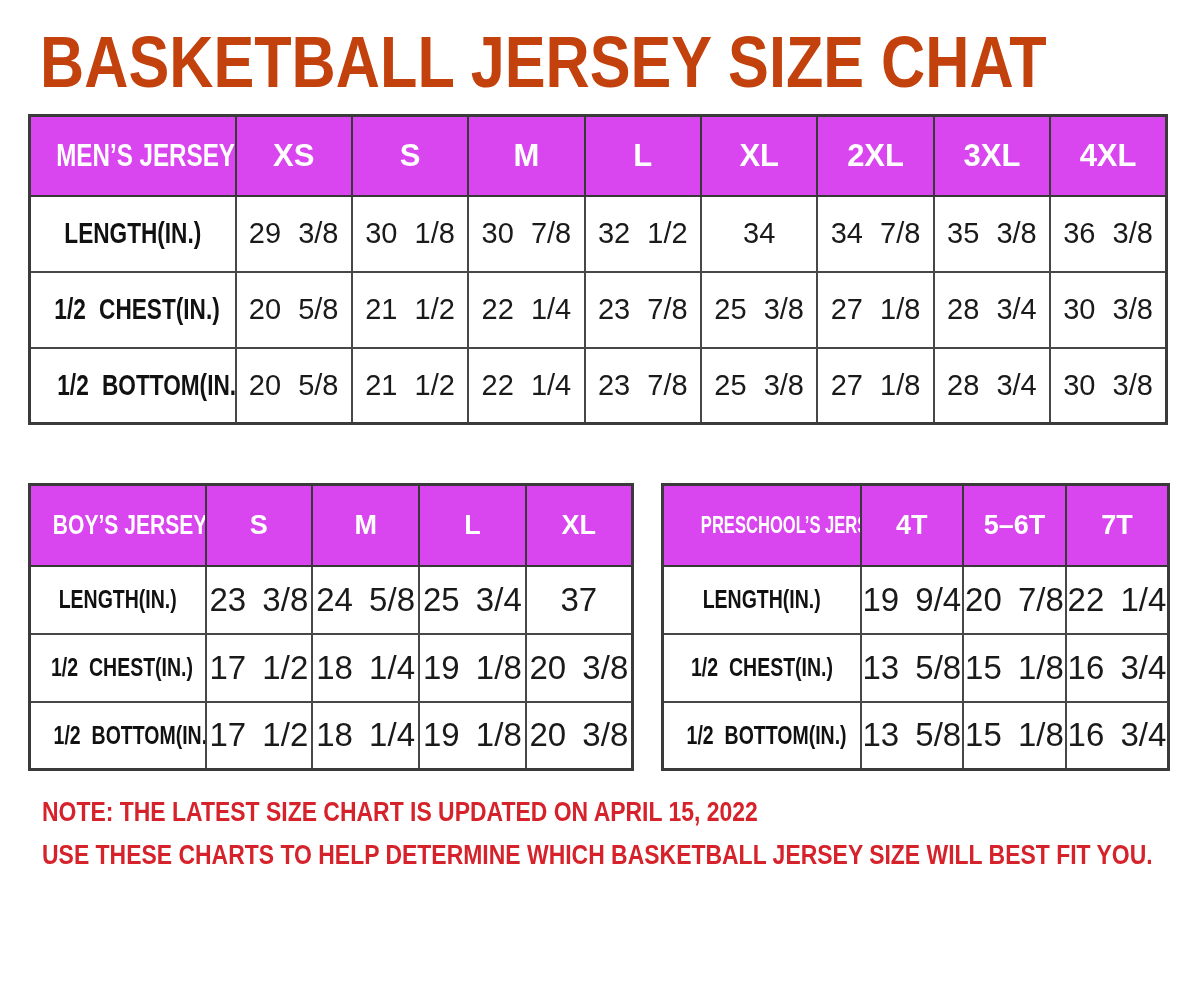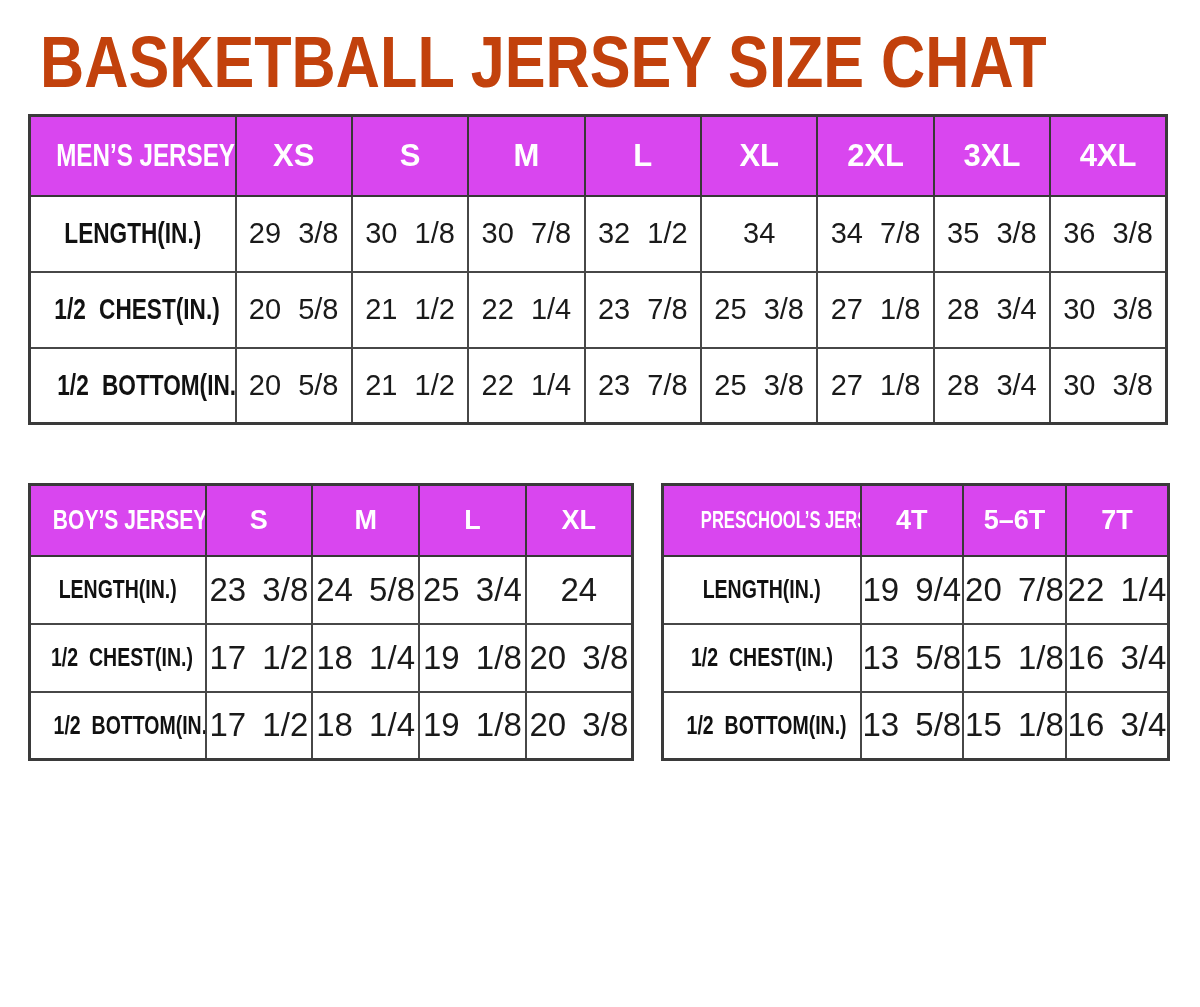--- a/index.html
+++ b/index.html
@@ -38,21 +38,21 @@
   .mens { width:1140px; margin:16px 0 0 28px; }
   .mens thead tr { height:80px; }
   .mens tbody tr { height:76px; }
   .mens th:first-child, .mens td:first-child { width:206px; }
   .mens thead th { font-size:31px; }
   .mens td.rowlabel { font-size:29px; }
   .mens td { font-size:29px; word-spacing:9px; }
 
   
   .lower { display:flex; gap:27px; margin:58px 0 0 28px; }
-  .lower thead tr { height:71px; }
+  .lower thead tr { height:81px; }
   .lower tbody tr { height:68px; }
   .lower thead th { font-size:27px; }
   .lower td.rowlabel { font-size:25px; }
   .lower td { font-size:33px; word-spacing:7px; }
   .boys { width:606px; }
   .boys th:first-child, .boys td:first-child { width:176px; }
   .pre  { width:509px; }
   .pre th:first-child, .pre td:first-child { width:198px; }
   .pre thead th:first-child { font-size:23px; }
   .pre thead th:first-child > span { transform:scaleX(0.72); }
@@ -134,21 +134,21 @@
             <th><span>L</span></th>
             <th><span>XL</span></th>
           </tr>
         </thead>
       <tbody>
           <tr>
             <td class="rowlabel"><span>LENGTH(IN.)</span></td>
             <td><span>23 3/8</span></td>
             <td><span>24 5/8</span></td>
             <td><span>25 3/4</span></td>
-            <td><span>24</span></td>
+            <td><span>37</span></td>
           </tr>
           <tr>
             <td class="rowlabel"><span>1/2 CHEST(IN.)</span></td>
             <td><span>17 1/2</span></td>
             <td><span>18 1/4</span></td>
             <td><span>19 1/8</span></td>
             <td><span>20 3/8</span></td>
           </tr>
           <tr>
             <td class="rowlabel"><span>1/2 BOTTOM(IN.)</span></td>
@@ -185,14 +185,22 @@
           <tr>
             <td class="rowlabel"><span>1/2 BOTTOM(IN.)</span></td>
             <td><span>13 5/8</span></td>
             <td><span>15 1/8</span></td>
             <td><span>16 3/4</span></td>
           </tr>
         </tbody>
     </table>
   </div>
 
+  <div class="bottom-notes">
+    <p class="bnote">
+      <span class="line">NOTE: THE LATEST SIZE CHART IS UPDATED ON APRIL 15, 2022</span>
+    </p>
+    <p class="bnote">
+      <span class="line">USE THESE CHARTS TO HELP DETERMINE WHICH BASKETBALL JERSEY SIZE WILL BEST FIT YOU.</span>
+    </p>
+  </div>
 
 </div>
 
 </body></html>

